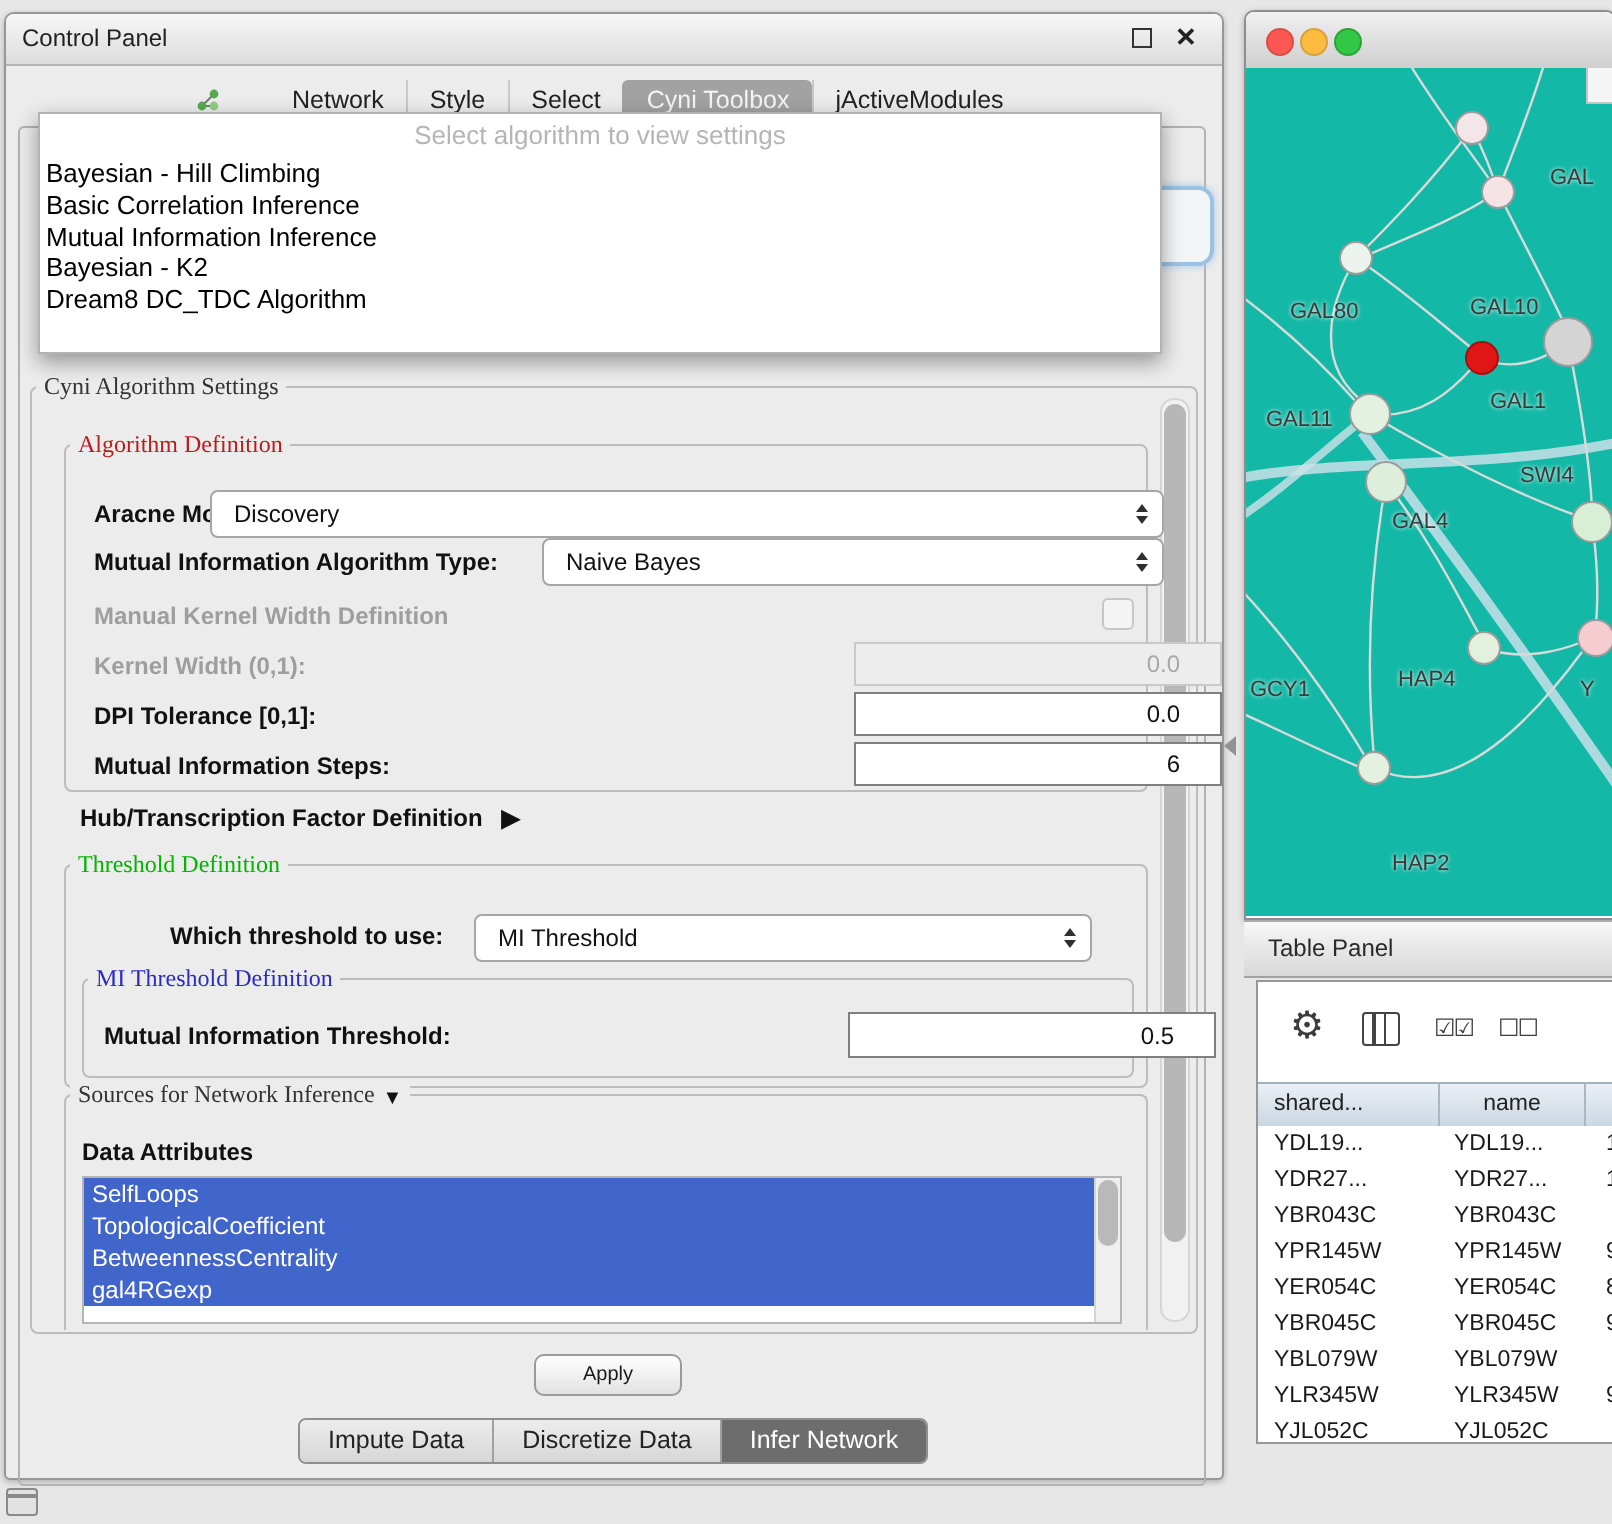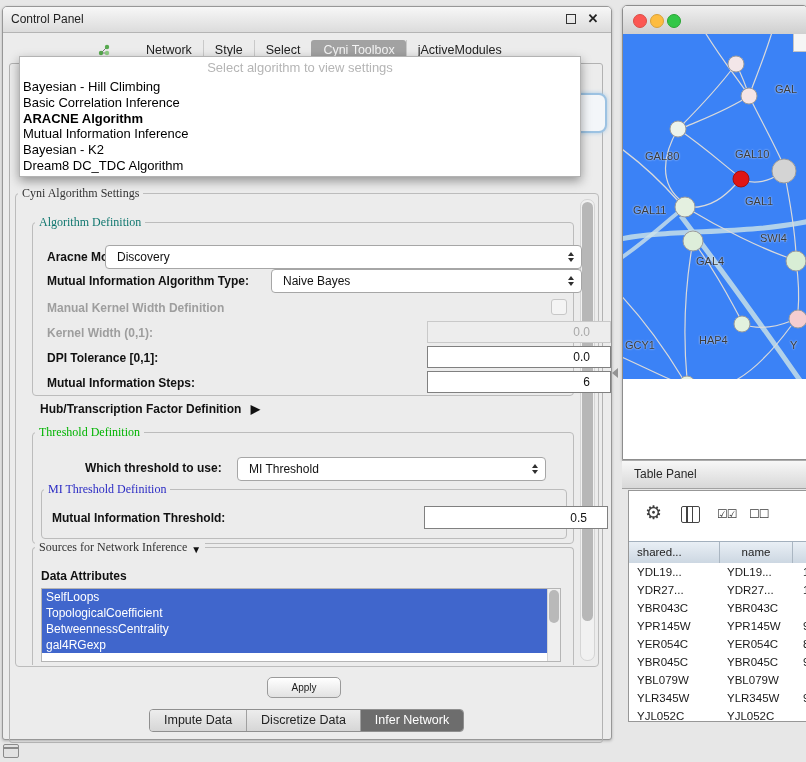--- a/index.html
+++ b/index.html
@@ -94,21 +94,21 @@
 
   
   .netwin{position:absolute;left:622px;top:5px;width:184px;height:453px;border:1px solid #8d8d8d;
        border-radius:5px 5px 0 0;background:#fff;box-shadow:0 1px 3px rgba(0,0,0,.25);}
   .net-titlebar{position:absolute;left:0;top:0;right:0;height:28px;
        background:linear-gradient(#f0f0f0,#cfcfcf);border-bottom:1px solid #9b9b9b;border-radius:4px 4px 0 0;}
   .light{position:absolute;top:8px;width:12px;height:12px;border-radius:50%;}
   .light.red{left:10px;background:#fc5753;border:1px solid #d94e46;}
   .light.yellow{left:27px;background:#fdbc40;border:1px solid #d8a13a;}
   .light.green{left:44px;background:#33c748;border:1px solid #2aa534;}
-  .net-content{position:absolute;left:0;top:28px;width:184px;height:345px;background:#3b82f6;overflow:hidden;}
+  .net-content{position:absolute;left:0;top:28px;width:184px;height:424px;background:#14b8a6;overflow:hidden;}
   .node-label{position:absolute;font-size:11px;color:#3a3a3a;white-space:nowrap;
        text-shadow:0 0 2px #fff;}
   .scroll-nub{position:absolute;right:0;top:0;width:13px;height:17px;background:#f5f5f5;
        border-left:1px solid #c4c4c4;border-bottom:1px solid #c4c4c4;}
 
   
   .table-strip{position:absolute;left:622px;top:460px;width:184px;height:27px;
        background:linear-gradient(#f7f7f7,#d8d8d8);border-top:1px solid #ababab;border-bottom:1px solid #a2a2a2;}
   .table-strip-title{position:absolute;left:12px;top:6px;font-size:12px;color:#2a2a2a;}
 
@@ -179,38 +179,37 @@
     </nav>
 
     <div class="tab-panel"></div>
 
     <div class="combo-fragment"></div>
 
     <div class="popup">
       <div class="popup-prompt">Select algorithm to view settings</div>
       <div class="popup-item">Bayesian - Hill Climbing</div>
       <div class="popup-item">Basic Correlation Inference</div>
-      <div class="popup-item selected">ARACNE Algorithm</div>
       <div class="popup-item">Mutual Information Inference</div>
       <div class="popup-item">Bayesian - K2</div>
       <div class="popup-item">Dream8 DC_TDC Algorithm</div>
     </div>
 
     <div class="group" style="left:12px;top:186px;width:582px;height:472px;">
       <span class="gtitle">
           <span>Cyni Algorithm Settings</span>
         </span>
 
       <div class="vscroll" style="right:3px;top:5px;bottom:5px;width:13px;">
         <div class="vthumb" style="top:2px;height:91%;"></div>
       </div>
 
       <div class="group" style="left:16px;top:28px;width:540px;height:172px;">
         <span class="gtitle">
-            <span style="color: #0f766e;">Algorithm Definition</span>
+            <span style="color: #b91c1c;">Algorithm Definition</span>
           </span>
 
         <span class="lbl" style="left:14px;top:27px;">Aracne Mode:</span>
         <div class="combo" style="left:72px;top:22px;width:464px;height:22px;">
           <span>Discovery</span>
           <span class="spin">
               <span class="up"></span>
               <span class="down"></span>
             </span>
         </div>

